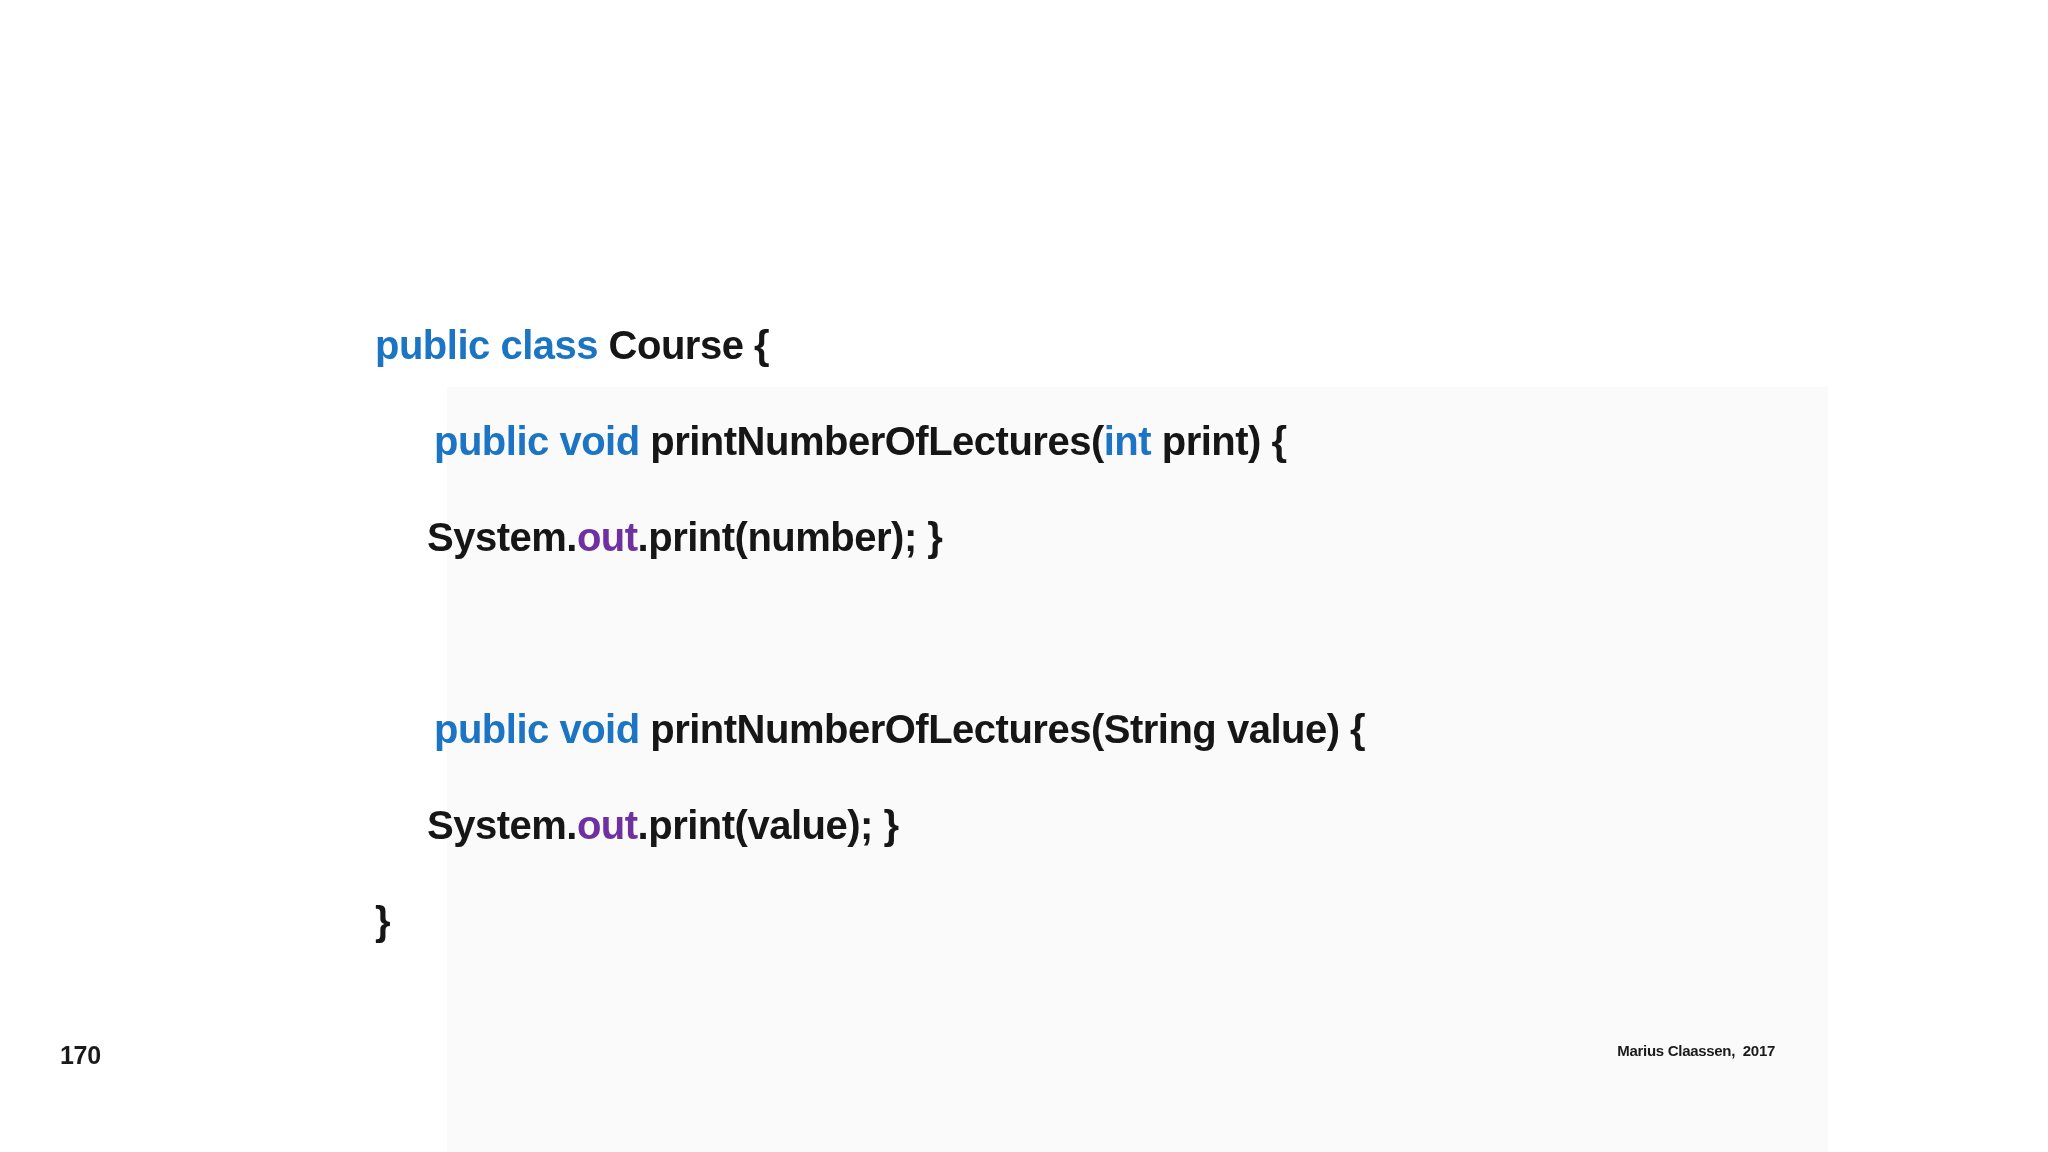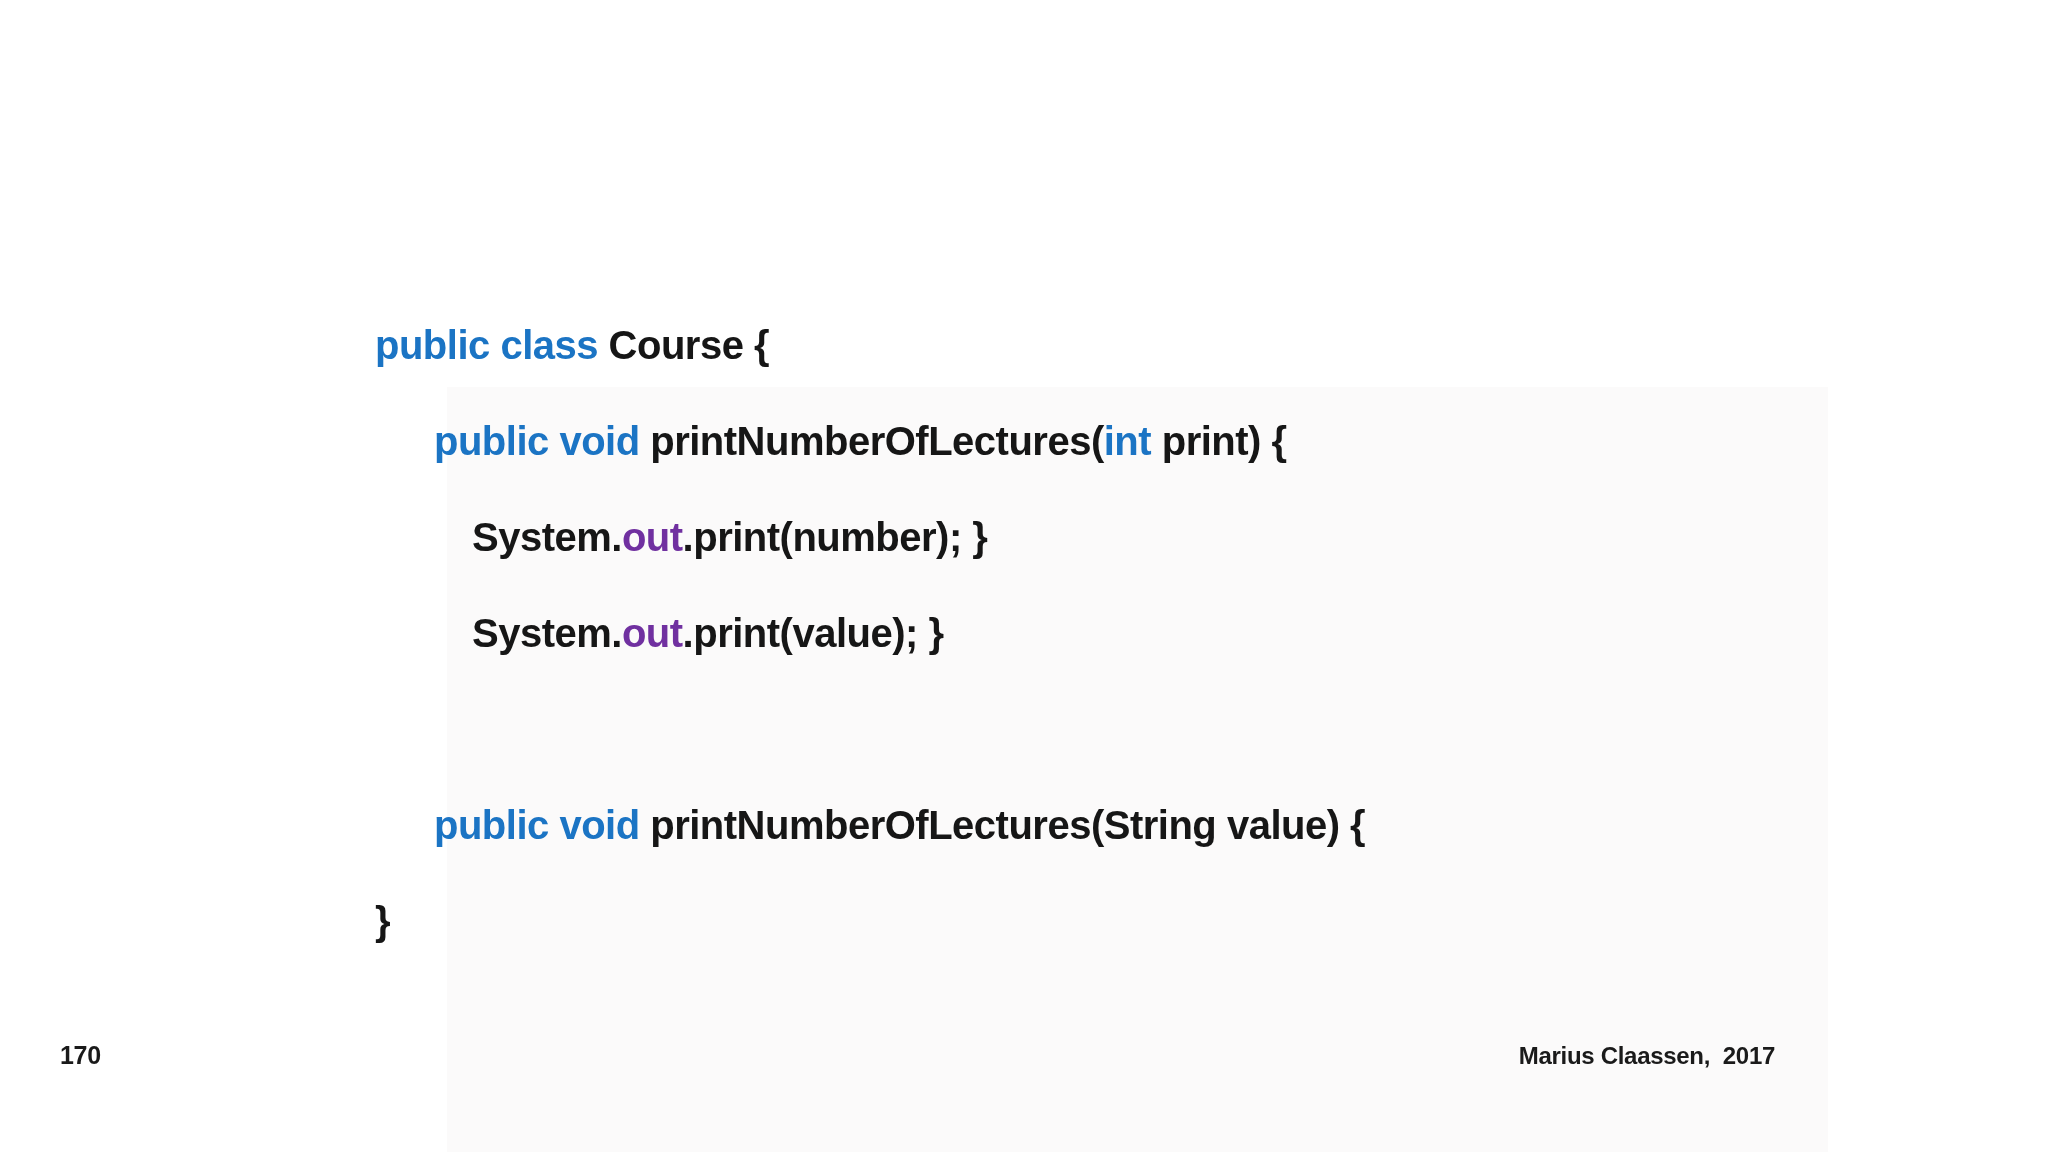--- a/index.html
+++ b/index.html
@@ -31,39 +31,39 @@
     font-weight: 700;
     letter-spacing: -0.5px;
     color: var(--color-text, #161616);
   }
   .code-line {
     height: 96px;
     line-height: 96px;
     white-space: pre;
   }
   .indent-1 { margin-left: 59px; }
-  .indent-2 { margin-left: 97px; }
+  .indent-2 { margin-left: 52px; }
   .gap-before { margin-top: 96px; }
   .tok-keyword { color: var(--color-keyword, #1b74c4); }
   .tok-member  { color: var(--color-member, #7030a0); }
   .tok-plain   { color: var(--color-text, #161616); }
   .page-number {
     position: absolute;
     left: 60px;
     top: 1041px;
     font-size: 25px;
     font-weight: 700;
     letter-spacing: -0.3px;
     color: #1a1a1a;
   }
   .credit {
     position: absolute;
     right: 53px;
     top: 1042px;
-    font-size: 24px;
+    font-size: 15px;
     font-weight: 700;
     letter-spacing: -0.3px;
     white-space: pre;
     color: #1a1a1a;
   }
 </style>
 </head>
 <body>
 
 <div class="slide">
@@ -71,23 +71,23 @@
   <div class="bg-tint"></div>
 
   <div class="code-block">
 
     <div class="code-line"><span class="tok-keyword">public class </span><span class="tok-plain">Course {</span></div>
 
     <div class="code-line indent-1"><span class="tok-keyword">public void </span><span class="tok-plain">printNumberOfLectures(</span><span class="tok-keyword">int</span><span class="tok-plain"> print) {</span></div>
 
     <div class="code-line indent-2"><span class="tok-plain">System.</span><span class="tok-member">out</span><span class="tok-plain">.print(number); }</span></div>
 
+    <div class="code-line indent-1 gap-before"><span class="tok-keyword">public void </span><span class="tok-plain">printNumberOfLectures(String value) {</span></div>
+
     <div class="code-line indent-2"><span class="tok-plain">System.</span><span class="tok-member">out</span><span class="tok-plain">.print(value); }</span></div>
-
-    <div class="code-line indent-1 gap-before"><span class="tok-keyword">public void </span><span class="tok-plain">printNumberOfLectures(String value) {</span></div>
 
     <div class="code-line"><span class="tok-plain">}</span></div>
 
   </div>
 
   <div class="page-number">170</div>
 
   <div class="credit">Marius Claassen,  2017</div>
 
 </div>

